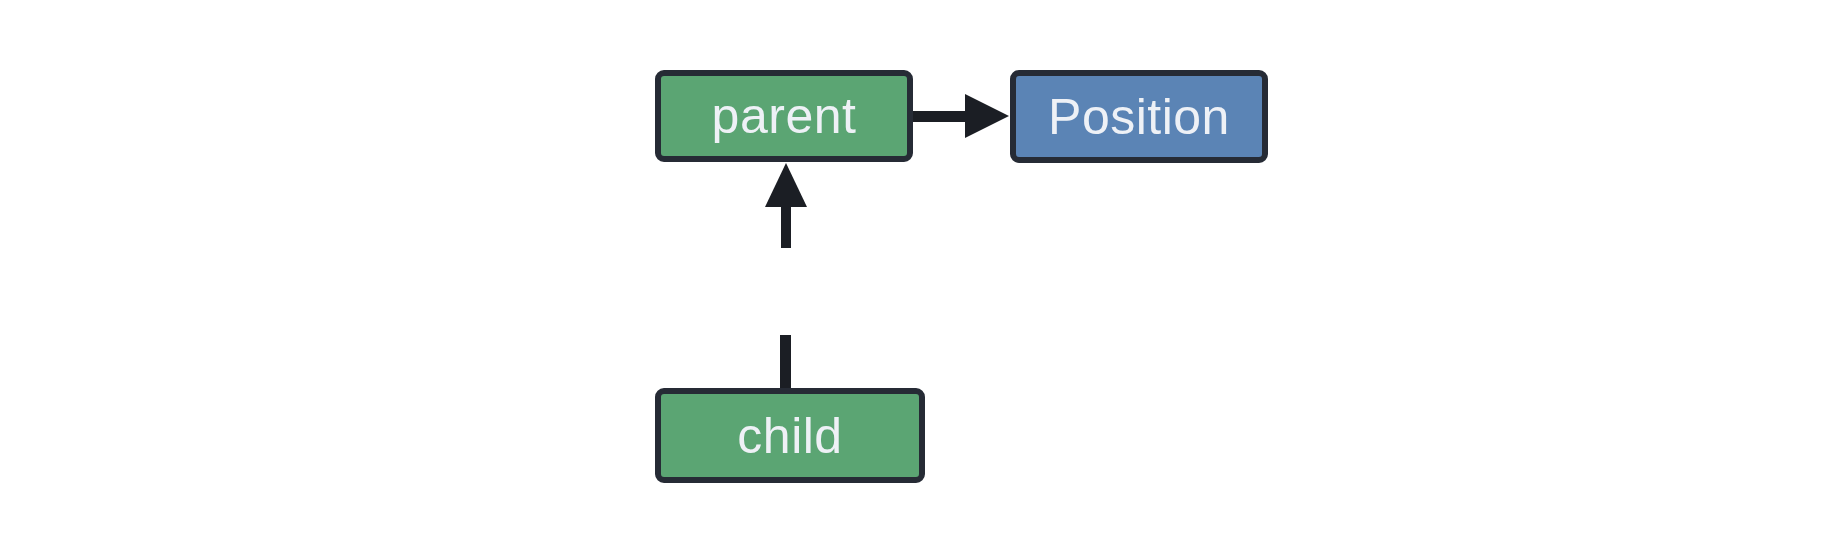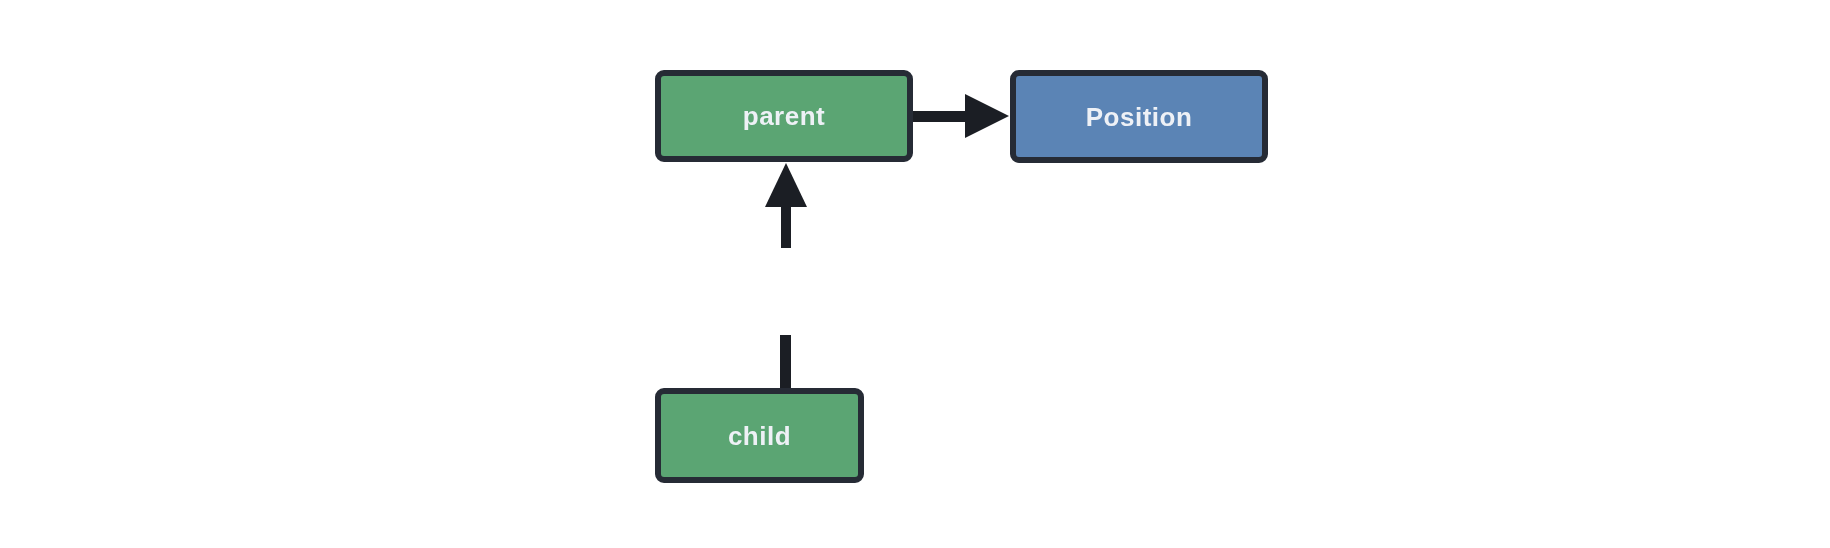--- a/index.html
+++ b/index.html
@@ -17,33 +17,32 @@
   }
   .node {
     position: absolute;
     box-sizing: border-box;
     display: flex;
     align-items: center;
     justify-content: center;
     border: 6px solid var(--outline, #262b35);
     border-radius: 9px;
     color: var(--label-text, #eef1f6);
-    font-size: 26px;
+    font-size: 50px;
     line-height: 1;
     letter-spacing: 0.5px;
     user-select: none;
-    font-weight: bold;
   }
   .node.green { background: var(--entity-green, #5ba573); }
   .node.blue  { background: var(--component-blue, #5b84b5); }
 
   #node-parent   { left: 655px;  top: 70px;  width: 258px; height: 92px; }
   #node-position { left: 1010px; top: 70px;  width: 258px; height: 93px; }
   #node-childof  { left: 656px;  top: 245px; width: 259px; height: 93px; }
-  #node-child    { left: 655px;  top: 388px; width: 209px; height: 95px; }
+  #node-child    { left: 655px;  top: 388px; width: 270px; height: 95px; }
 
   .shaft {
     position: absolute;
     background: var(--connector, #1b1e24);
   }
   .head {
     position: absolute;
     width: 0;
     height: 0;
   }

